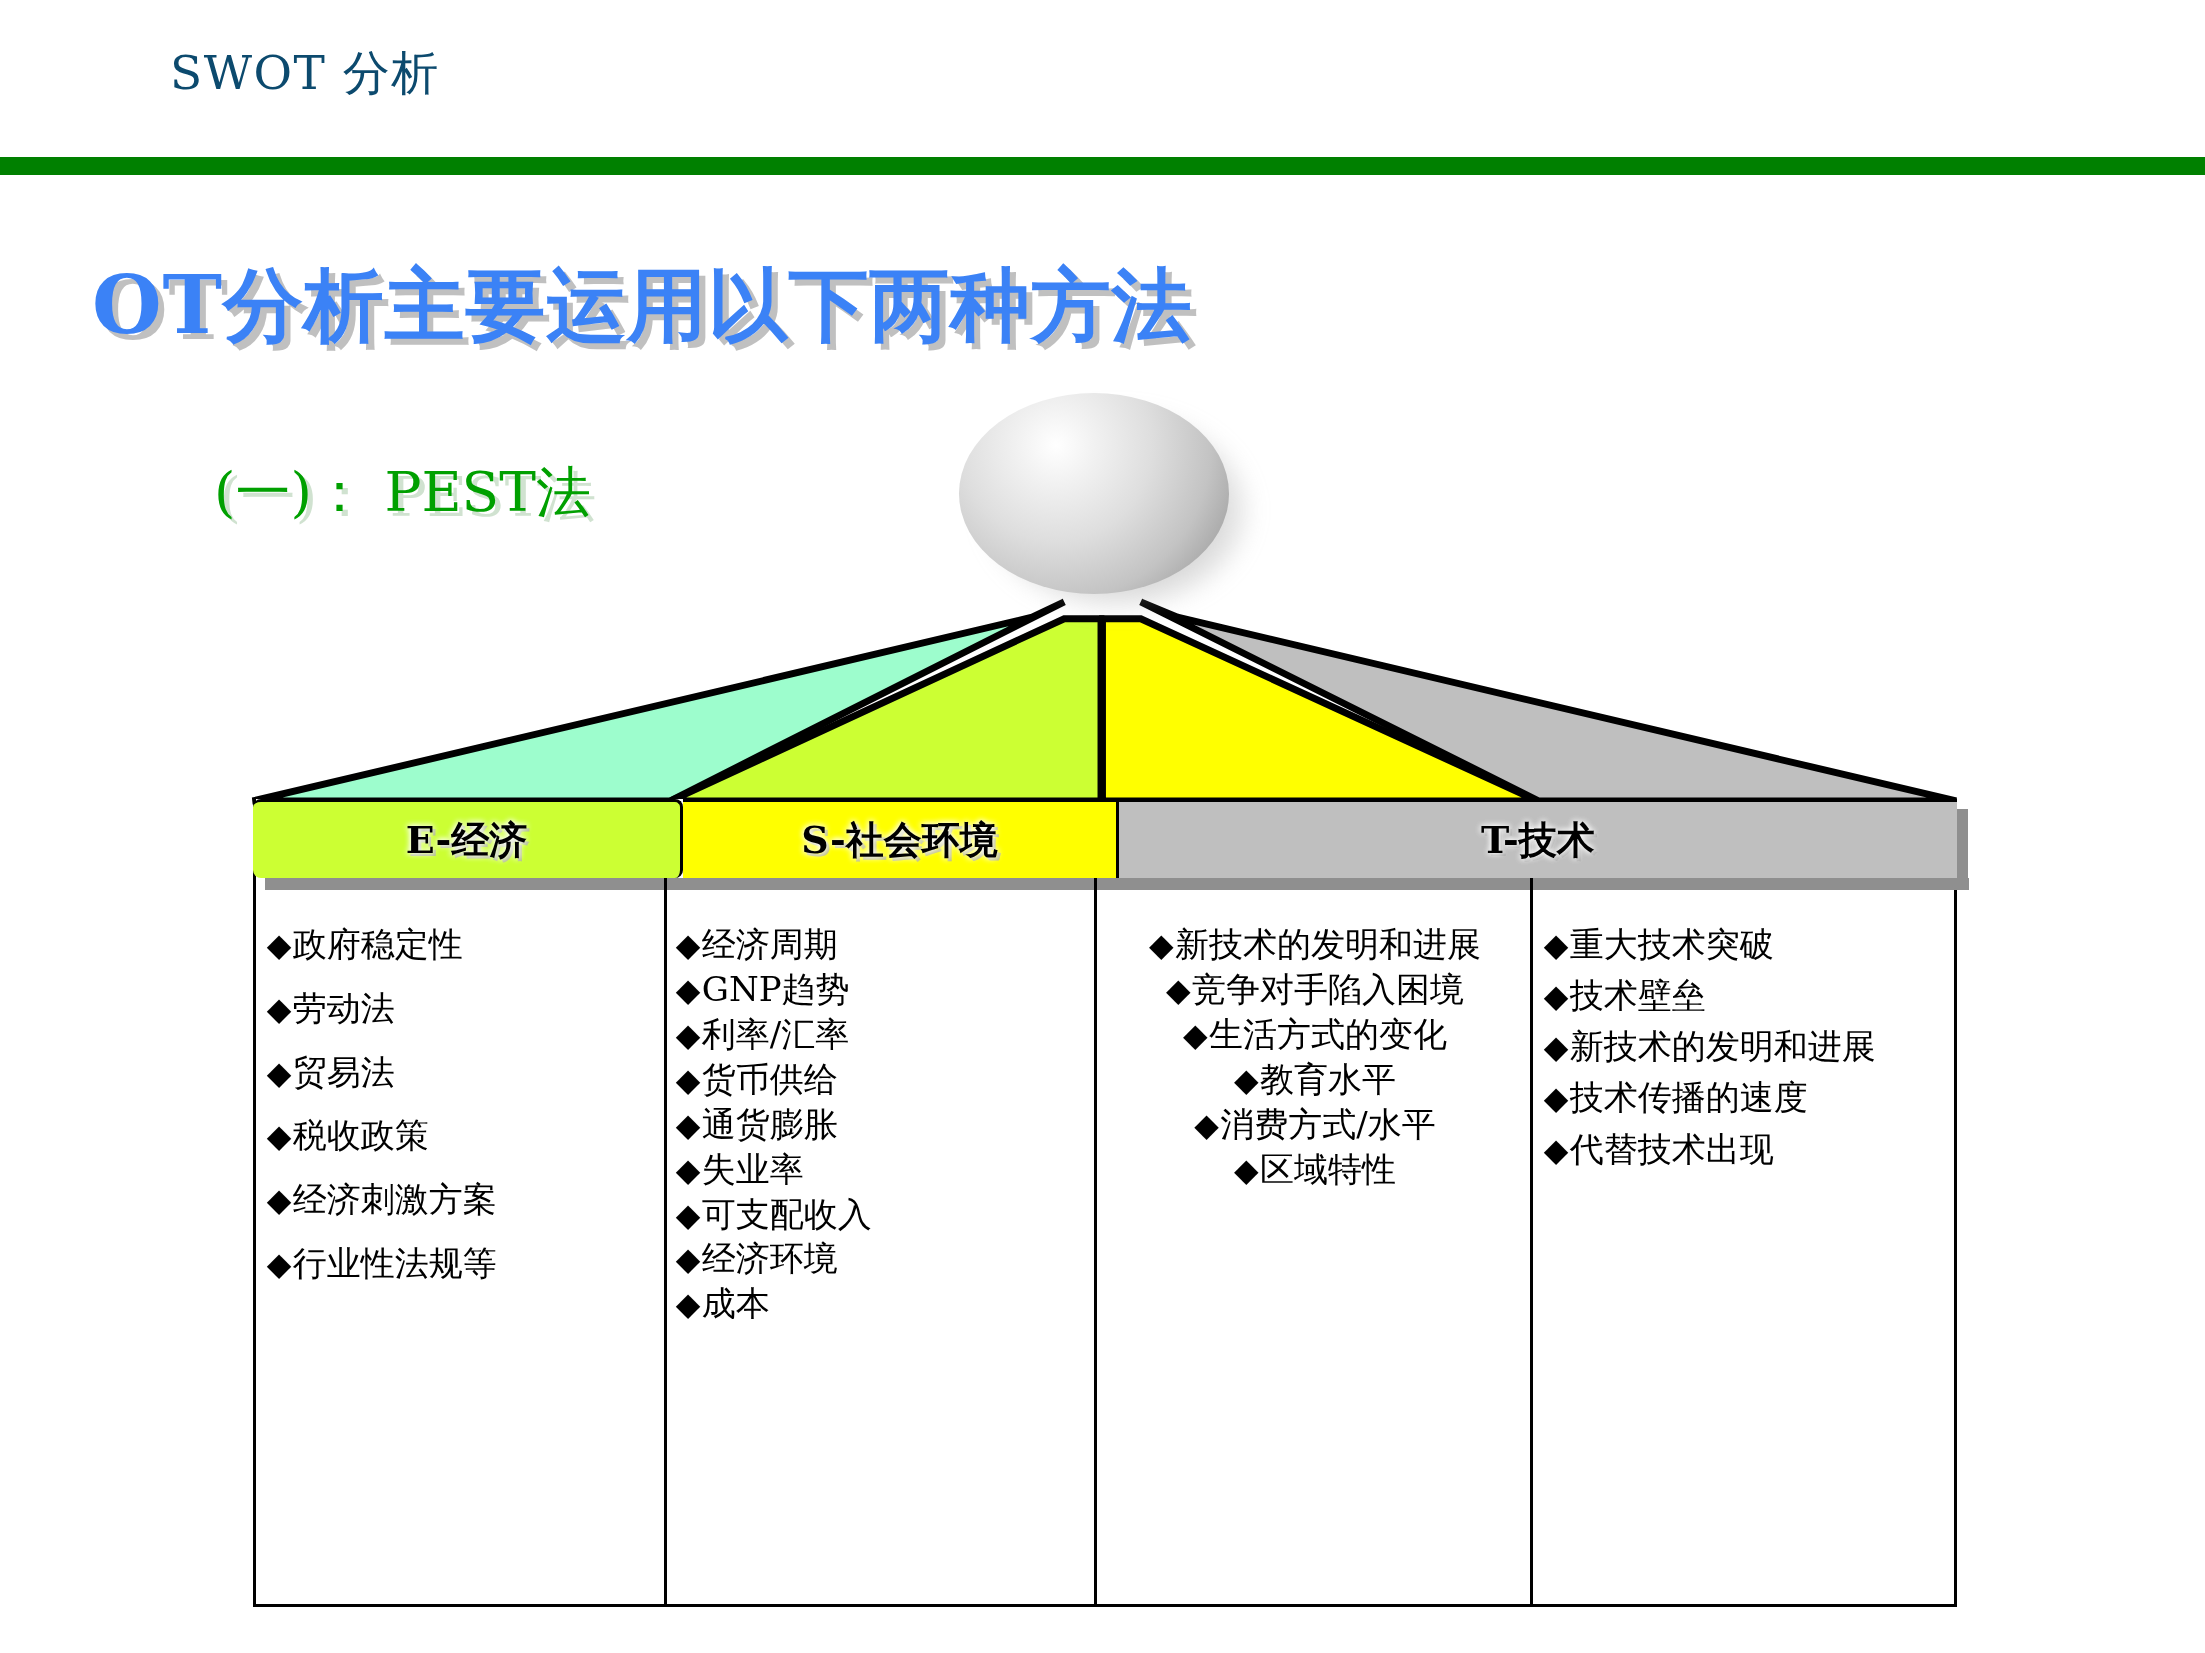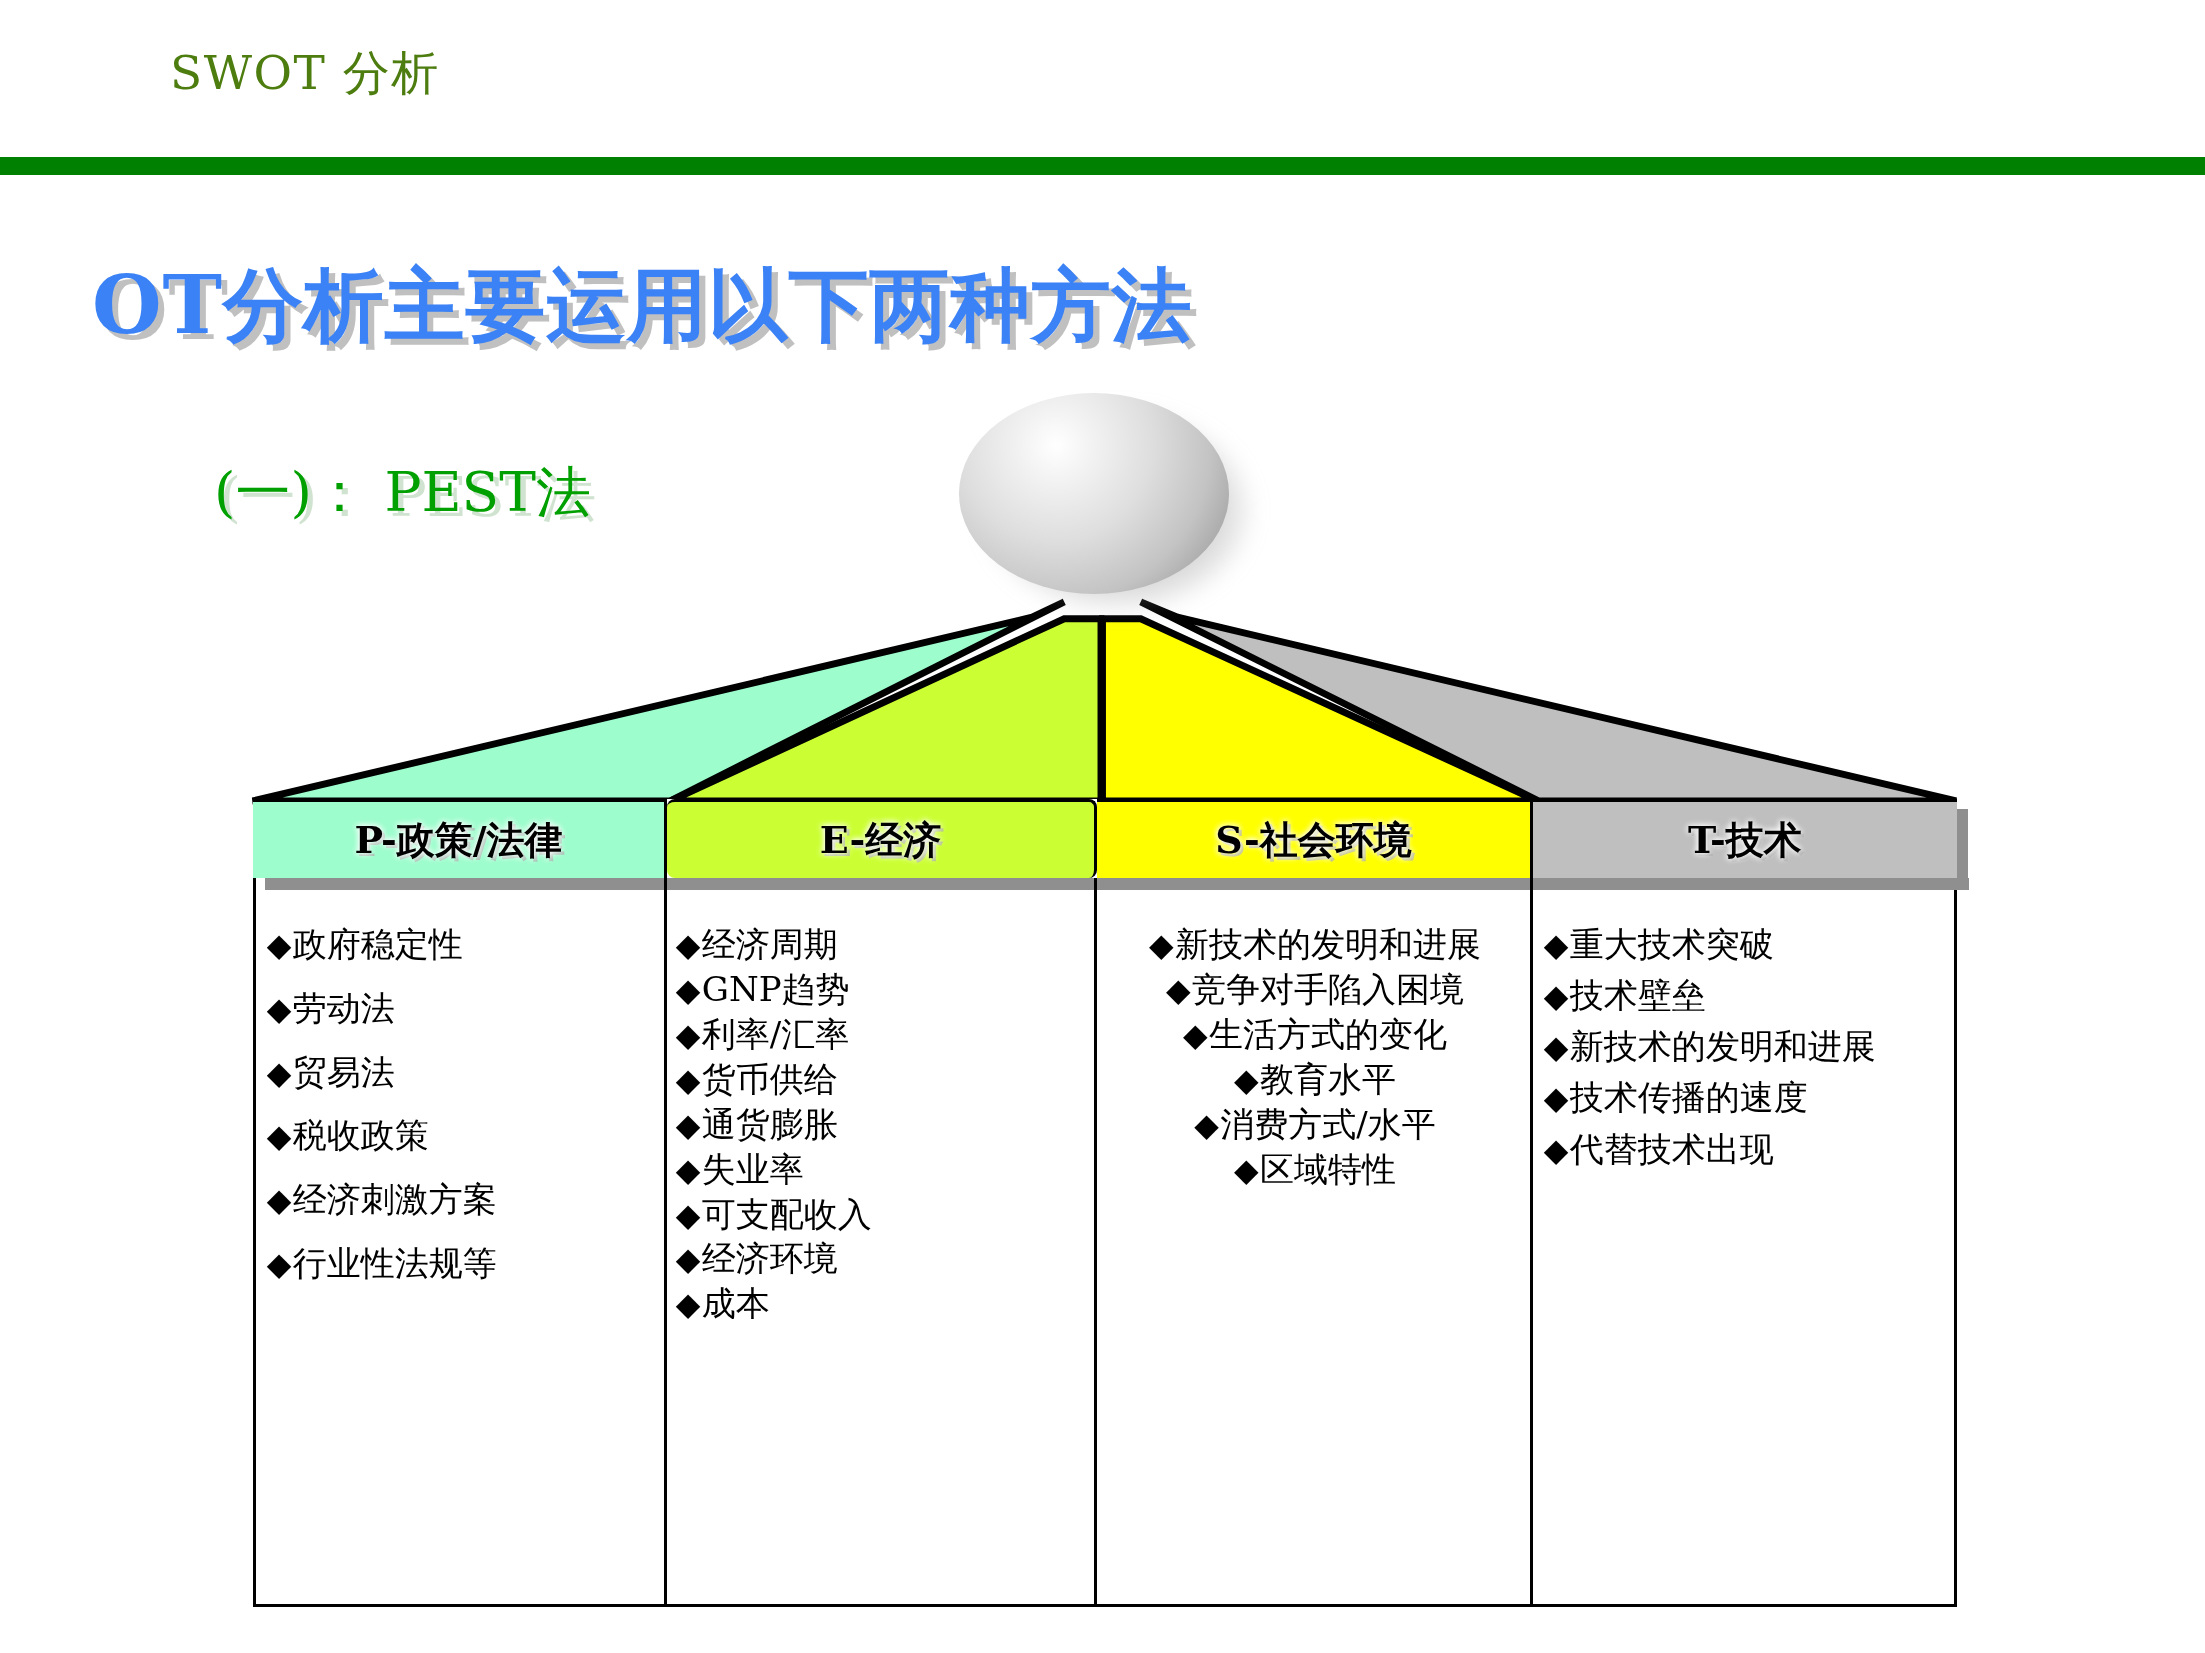--- a/index.html
+++ b/index.html
@@ -8,21 +8,21 @@
     background:#ffffff;
     font-family:"DejaVu Serif","Liberation Serif",serif;
     overflow:hidden;
     position:relative;
   }
   #slide{position:absolute;left:0;top:0;width:2205px;height:1654px;}
 
   
   .kicker{
     position:absolute;left:170px;top:42px;
-    font-size:47px;font-weight:400;color:#4d7c0f;
+    font-size:47px;font-weight:400;color:#0c4a6e;
     letter-spacing:1.5px;white-space:nowrap;
     font-family:"DejaVu Serif","Liberation Serif",serif;
   }
   .rule{
     position:absolute;left:0;top:157px;width:2205px;height:17.6px;
     background:#008000;
   }
 
   
   .maintitle{
@@ -166,21 +166,20 @@
     <div class="sphere-shadow"></div>
     <div class="sphere"></div>
   </div>
 
   <div class="tablebox"></div>
 
   <div class="thead-shadow"></div>
   <div class="thead-shadow-r"></div>
 
   <div class="thead">
-    <div class="th c0" style="background: rgb(157, 253, 205);">P-政策/法律</div>
     <div class="th c1" style="background: rgb(204, 255, 51);">E-经济</div>
     <div class="th c2" style="background: rgb(255, 255, 0);">S-社会环境</div>
     <div class="th c3" style="background: rgb(191, 191, 191);">T-技术</div>
   </div>
 
   <div class="tbody">
     <div class="td c0">
       <ul class="bullet-list">
           <li>政府稳定性</li>
           <li>劳动法</li>

